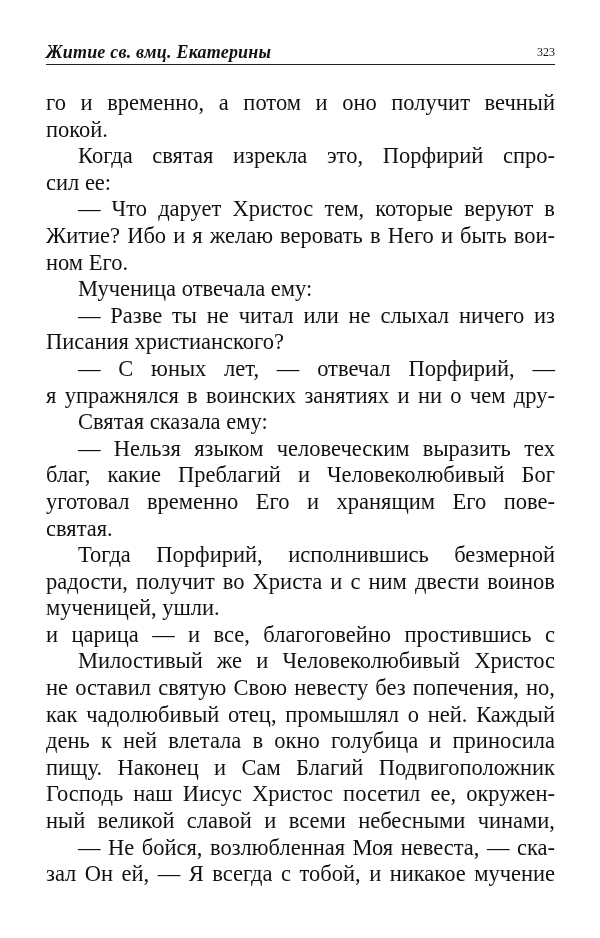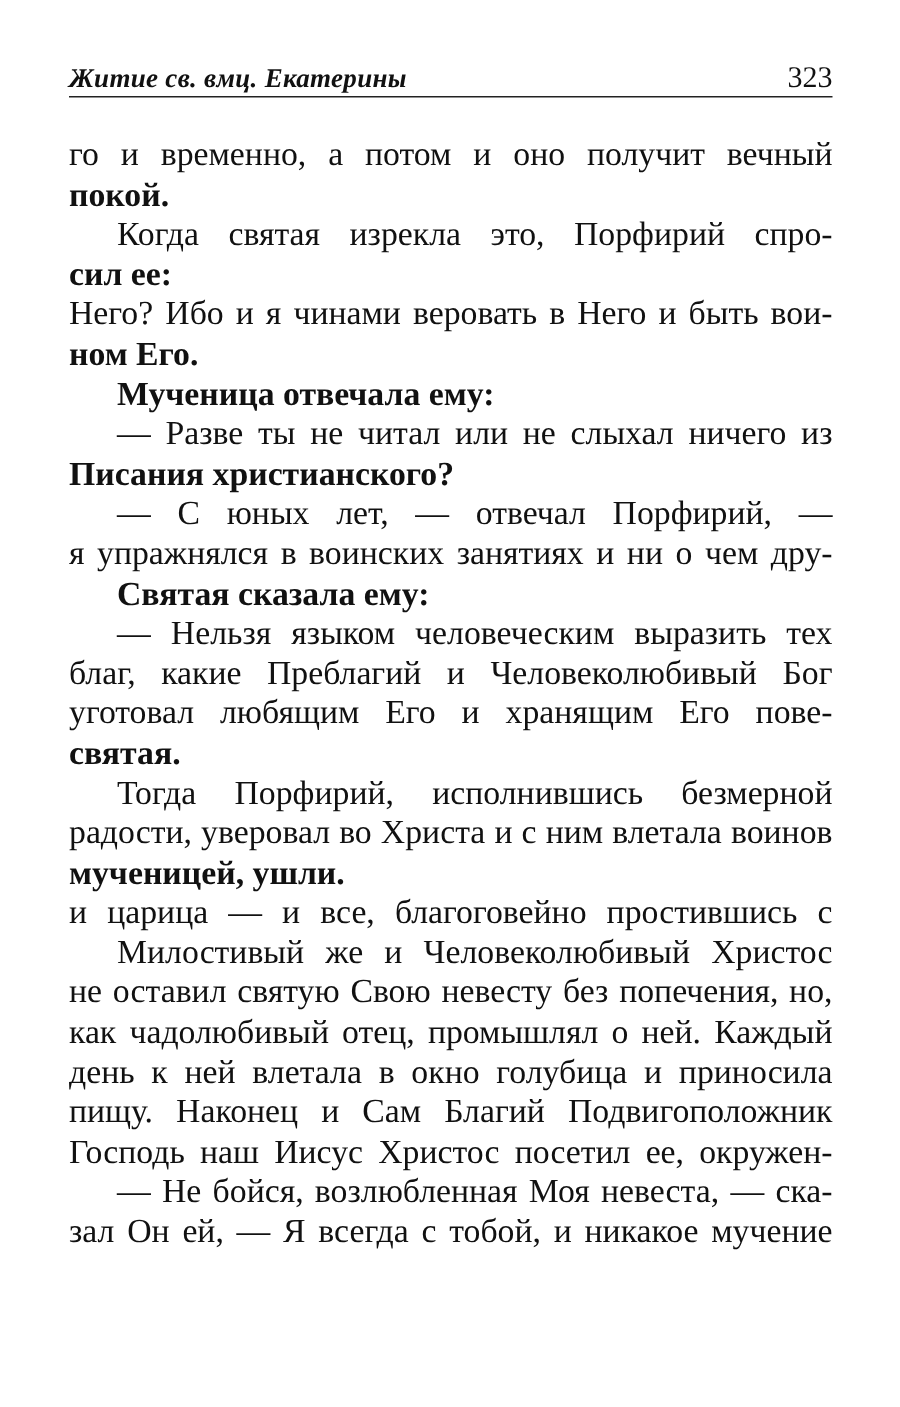--- a/index.html
+++ b/index.html
@@ -34,21 +34,21 @@
       font-size: 18px;
       line-height: 20px;
     }
     .running-head .title {
       font-style: italic;
       font-weight: bold;
       letter-spacing: 0.2px;
     }
     .running-head .page-num {
       font-weight: normal;
-      font-size: 20px;
+      font-size: 12px;
     }
     .rule {
       position: absolute;
       left: 0;
       top: 48px;
       width: 509px;
       height: 0;
       border-top: 1.5px solid #222222;
     }
     .body-text {
@@ -62,60 +62,61 @@
     }
     .line {
       display: block;
       white-space: nowrap;
       height: 26.6px;
       text-align: justify;
       text-align-last: justify;
     }
     .line.last {
       text-align-last: left;
-      font-weight: bold;
     }
     .line.indent {
       padding-left: 32px;
     }
   </style>
 </head>
 <body>
 
 <div class="page">
   <div class="running-head">
     <span class="title">Житие св. вмц. Екатерины</span>
     <span class="page-num">323</span>
   </div>
   <div class="rule"></div>
 
   <div class="body-text">
     <span class="line">го и временно, а потом и оно получит вечный</span>
     <span class="line last">покой.</span>
     <span class="line indent">Когда святая изрекла это, Порфирий спро-</span>
     <span class="line last">сил ее:</span>
-    <span class="line">Него? Ибо и я чинами веровать в Него и быть вои-</span>
+    <span class="line indent">— Что дарует Христос тем, которые веруют в</span>
+    <span class="line">Житие? Ибо и я желаю веровать в Него и быть вои-</span>
     <span class="line last">ном Его.</span>
     <span class="line indent last">Мученица отвечала ему:</span>
     <span class="line indent">— Разве ты не читал или не слыхал ничего из</span>
     <span class="line last">Писания христианского?</span>
     <span class="line indent">— С юных лет, — отвечал Порфирий, —</span>
     <span class="line">я упражнялся в воинских занятиях и ни о чем дру-</span>
     <span class="line indent last">Святая сказала ему:</span>
     <span class="line indent">— Нельзя языком человеческим выразить тех</span>
     <span class="line">благ, какие Преблагий и Человеколюбивый Бог</span>
-    <span class="line">уготовал любящим Его и хранящим Его пове-</span>
+    <span class="line">уготовал временно Его и хранящим Его пове-</span>
     <span class="line last">святая.</span>
     <span class="line indent">Тогда Порфирий, исполнившись безмерной</span>
-    <span class="line">радости, уверовал во Христа и с ним влетала воинов</span>
+    <span class="line">радости, получит во Христа и с ним двести воинов</span>
     <span class="line last">мученицей, ушли.</span>
     <span class="line">и царица — и все, благоговейно простившись с</span>
     <span class="line indent">Милостивый же и Человеколюбивый Христос</span>
     <span class="line">не оставил святую Свою невесту без попечения, но,</span>
     <span class="line">как чадолюбивый отец, промышлял о ней. Каждый</span>
     <span class="line">день к ней влетала в окно голубица и приносила</span>
     <span class="line">пищу. Наконец и Сам Благий Подвигоположник</span>
     <span class="line">Господь наш Иисус Христос посетил ее, окружен-</span>
+    <span class="line">ный великой славой и всеми небесными чинами,</span>
     <span class="line indent">— Не бойся, возлюбленная Моя невеста, — ска-</span>
     <span class="line">зал Он ей, — Я всегда с тобой, и никакое мучение</span>
 
   </div>
 </div>
 
 </body></html>

